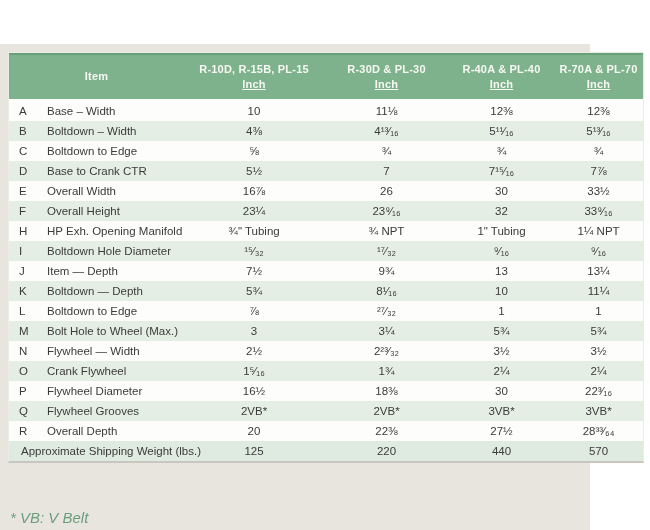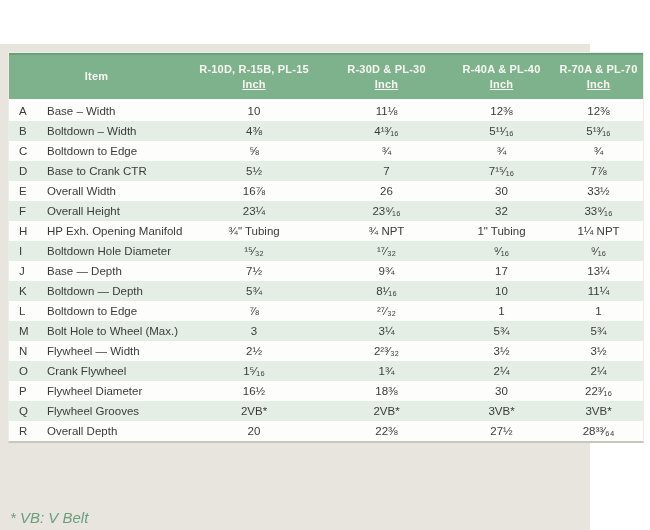--- a/index.html
+++ b/index.html
@@ -144,24 +144,24 @@
           <tr>
             <td class="letter">I</td>
             <td class="item">Boltdown Hole Diameter</td>
             <td class="val">¹⁵⁄₃₂</td>
             <td class="val">¹⁷⁄₃₂</td>
             <td class="val">⁹⁄₁₆</td>
             <td class="val">⁹⁄₁₆</td>
           </tr>
           <tr>
             <td class="letter">J</td>
-            <td class="item">Base — Depth</td>
+            <td class="item">Item — Depth</td>
             <td class="val">7½</td>
             <td class="val">9¾</td>
-            <td class="val">17</td>
+            <td class="val">13</td>
             <td class="val">13¼</td>
           </tr>
           <tr>
             <td class="letter">K</td>
             <td class="item">Boltdown — Depth</td>
             <td class="val">5¾</td>
             <td class="val">8¹⁄₁₆</td>
             <td class="val">10</td>
             <td class="val">11¼</td>
           </tr>
@@ -213,18 +213,25 @@
             <td class="val">3VB*</td>
             <td class="val">3VB*</td>
           </tr>
           <tr>
             <td class="letter">R</td>
             <td class="item">Overall Depth</td>
             <td class="val">20</td>
             <td class="val">22⅜</td>
             <td class="val">27½</td>
             <td class="val">28³³⁄₆₄</td>
+          </tr>
+          <tr class="footer-row">
+            <td class="footer-label" colspan="2">Approximate Shipping Weight (lbs.)</td>
+            <td class="val">125</td>
+            <td class="val">220</td>
+            <td class="val">440</td>
+            <td class="val">570</td>
           </tr>
         </tbody>
     </table>
   </div>
   <div class="footnote">* VB: V Belt</div>
 </div>
 
 </body></html>

